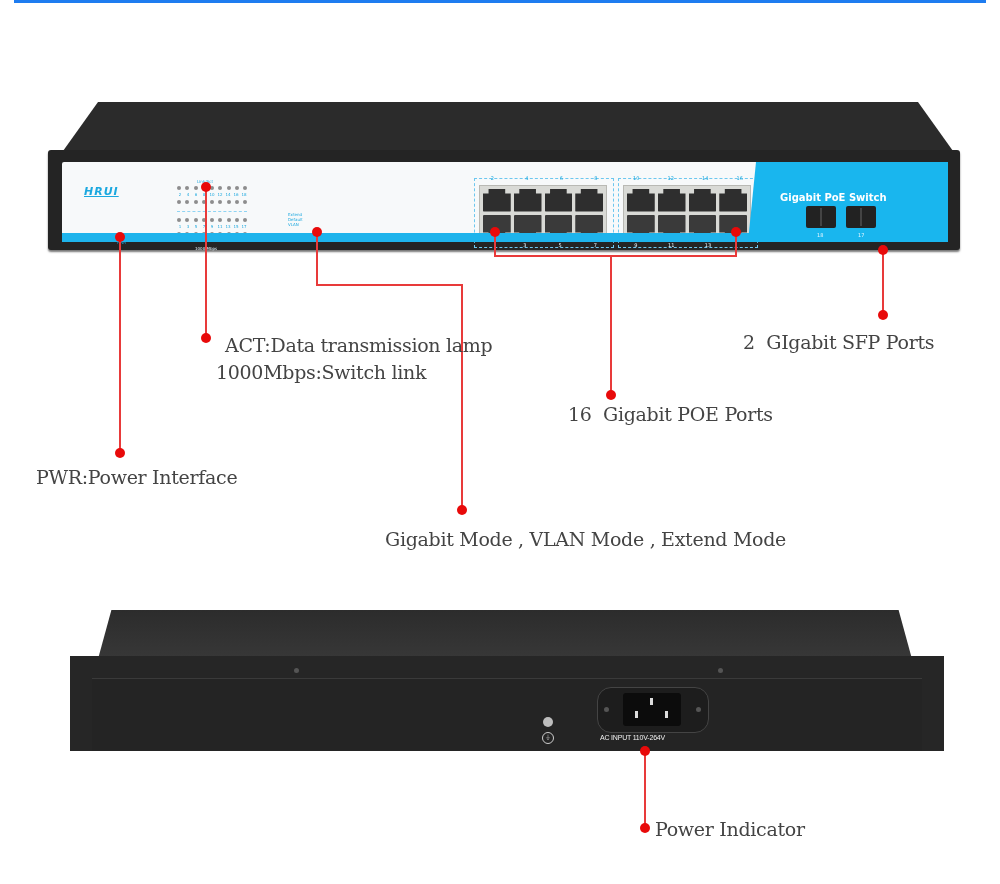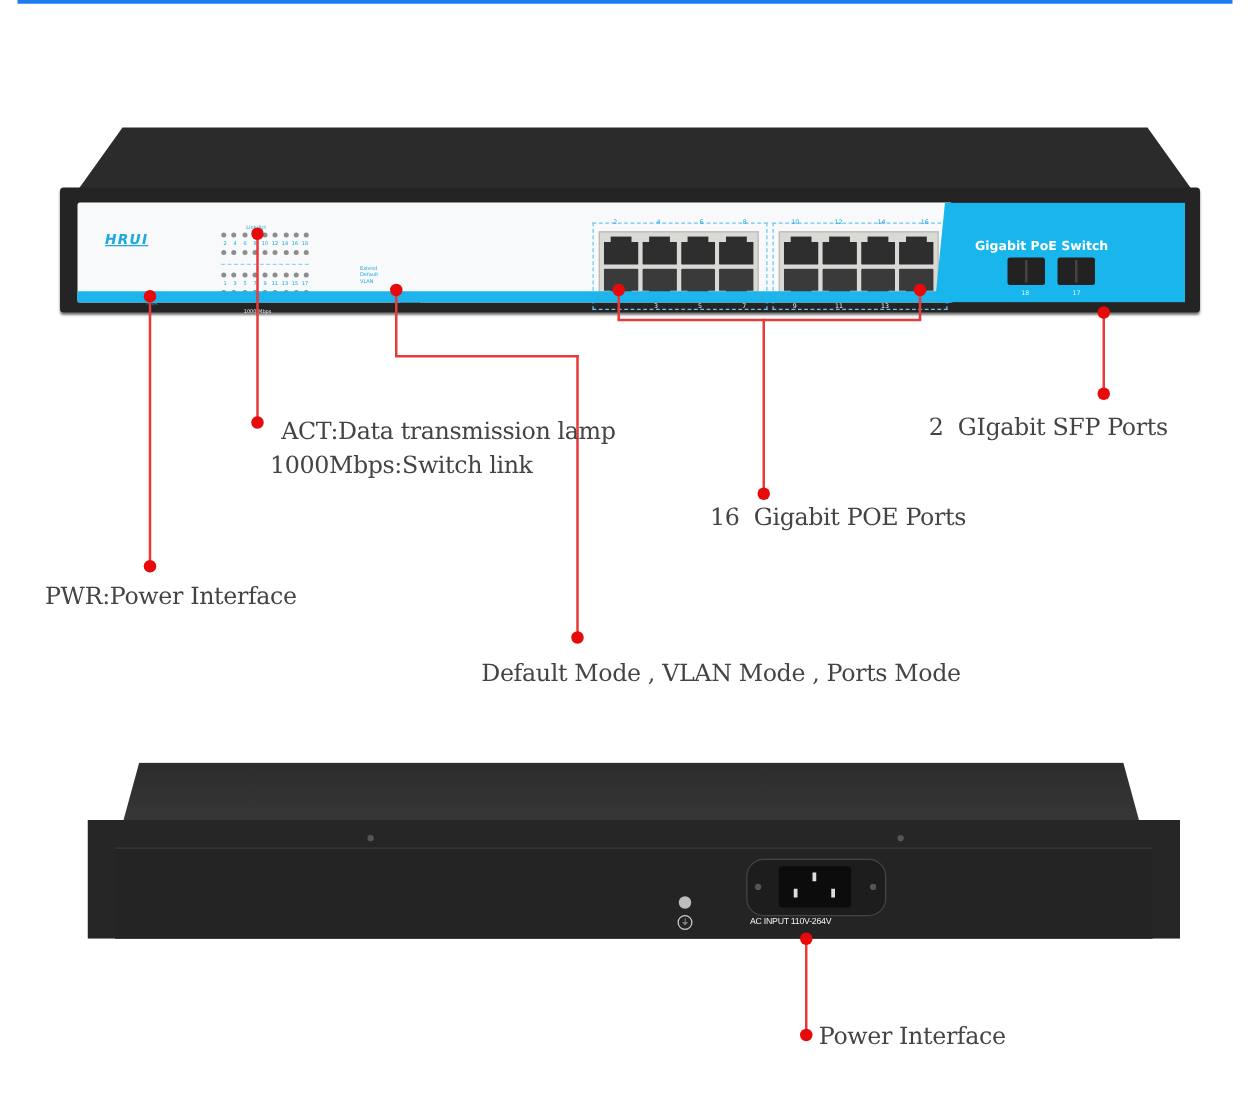--- a/index.html
+++ b/index.html
@@ -227,21 +227,21 @@
 
 <div class="line" style="left:882px;top:250px;width:2px;height:65px;"></div>
 <div class="dot" style="left:883px;top:250px;"></div>
 <div class="dot" style="left:883px;top:315px;"></div>
 
 <div class="lbl" style="left:225px;top:334px;">ACT:Data transmission lamp</div>
 <div class="lbl" style="left:216px;top:361px;">1000Mbps:Switch link</div>
 <div class="lbl" style="left:743px;top:331px;">2  GIgabit SFP Ports</div>
 <div class="lbl" style="left:568px;top:403px;">16  Gigabit POE Ports</div>
 <div class="lbl" style="left:36px;top:466px;">PWR:Power Interface</div>
-<div class="lbl" style="left:385px;top:528px;">Default Mode , VLAN Mode , Ports Mode</div>
+<div class="lbl" style="left:385px;top:528px;">Gigabit Mode , VLAN Mode , Extend Mode</div>
 
 <div class="back-top"></div>
 <div class="back-body">
   <div class="back-inner">
     <div class="screw" style="left:202px;top:-11px;"></div>
     <div class="screw" style="left:626px;top:-11px;"></div>
     <div class="ground" style="left:451px;top:38px;"></div>
     <div class="ground-sym" style="left:450px;top:53px;">⏚</div>
     <div class="ac-plate" style="left:505px;top:8px;">
       <div class="screw" style="left:6px;top:19px;"></div>
@@ -252,13 +252,13 @@
         <div class="pin" style="left:42px;top:18px;"></div>
       </div>
     </div>
     <div class="ac-label" style="left:508px;top:55px;">AC INPUT 110V-264V</div>
   </div>
 </div>
 
 <div class="line" style="left:644px;top:751px;width:2px;height:78px;"></div>
 <div class="dot" style="left:645px;top:751px;"></div>
 <div class="dot" style="left:645px;top:828px;"></div>
-<div class="lbl" style="left:655px;top:818px;">Power Interface</div>
+<div class="lbl" style="left:655px;top:818px;">Power Indicator</div>
 
 </body></html>

